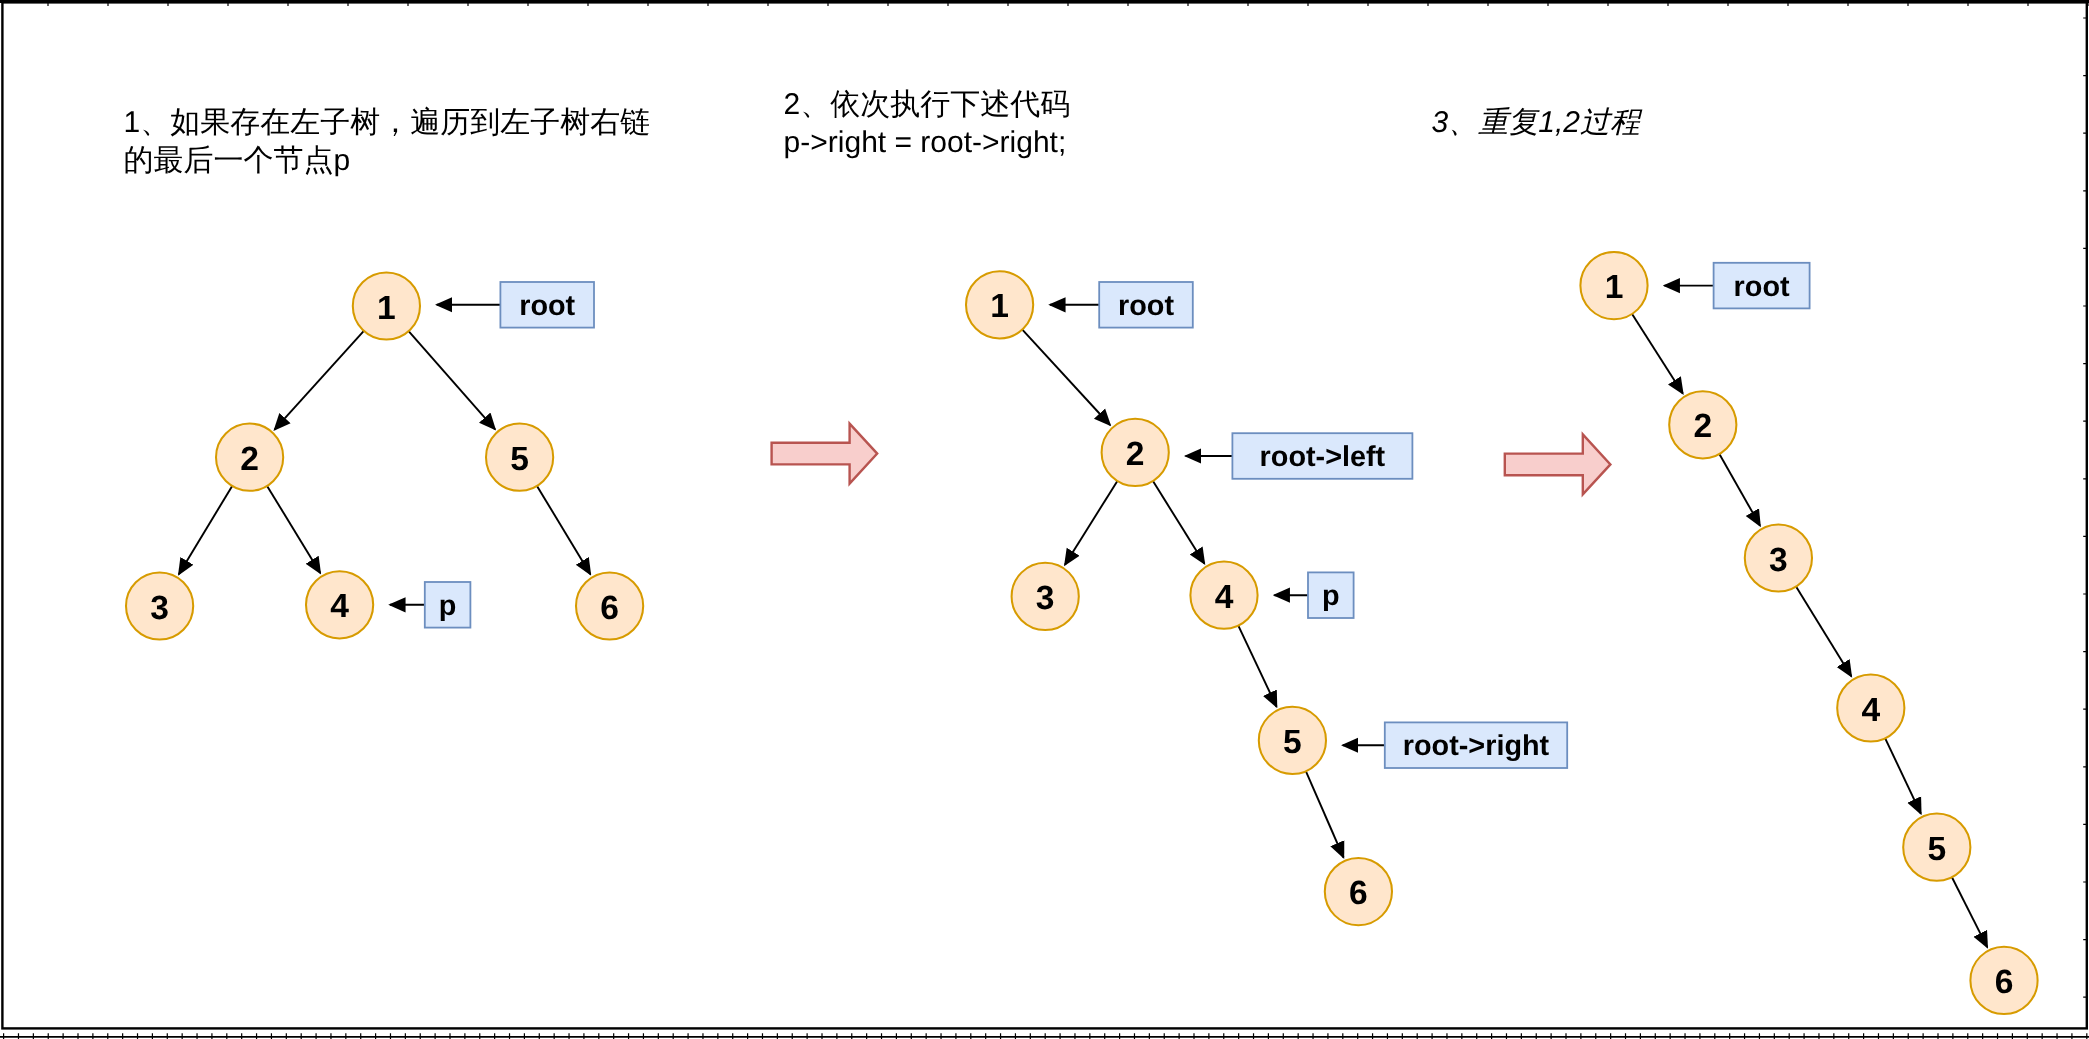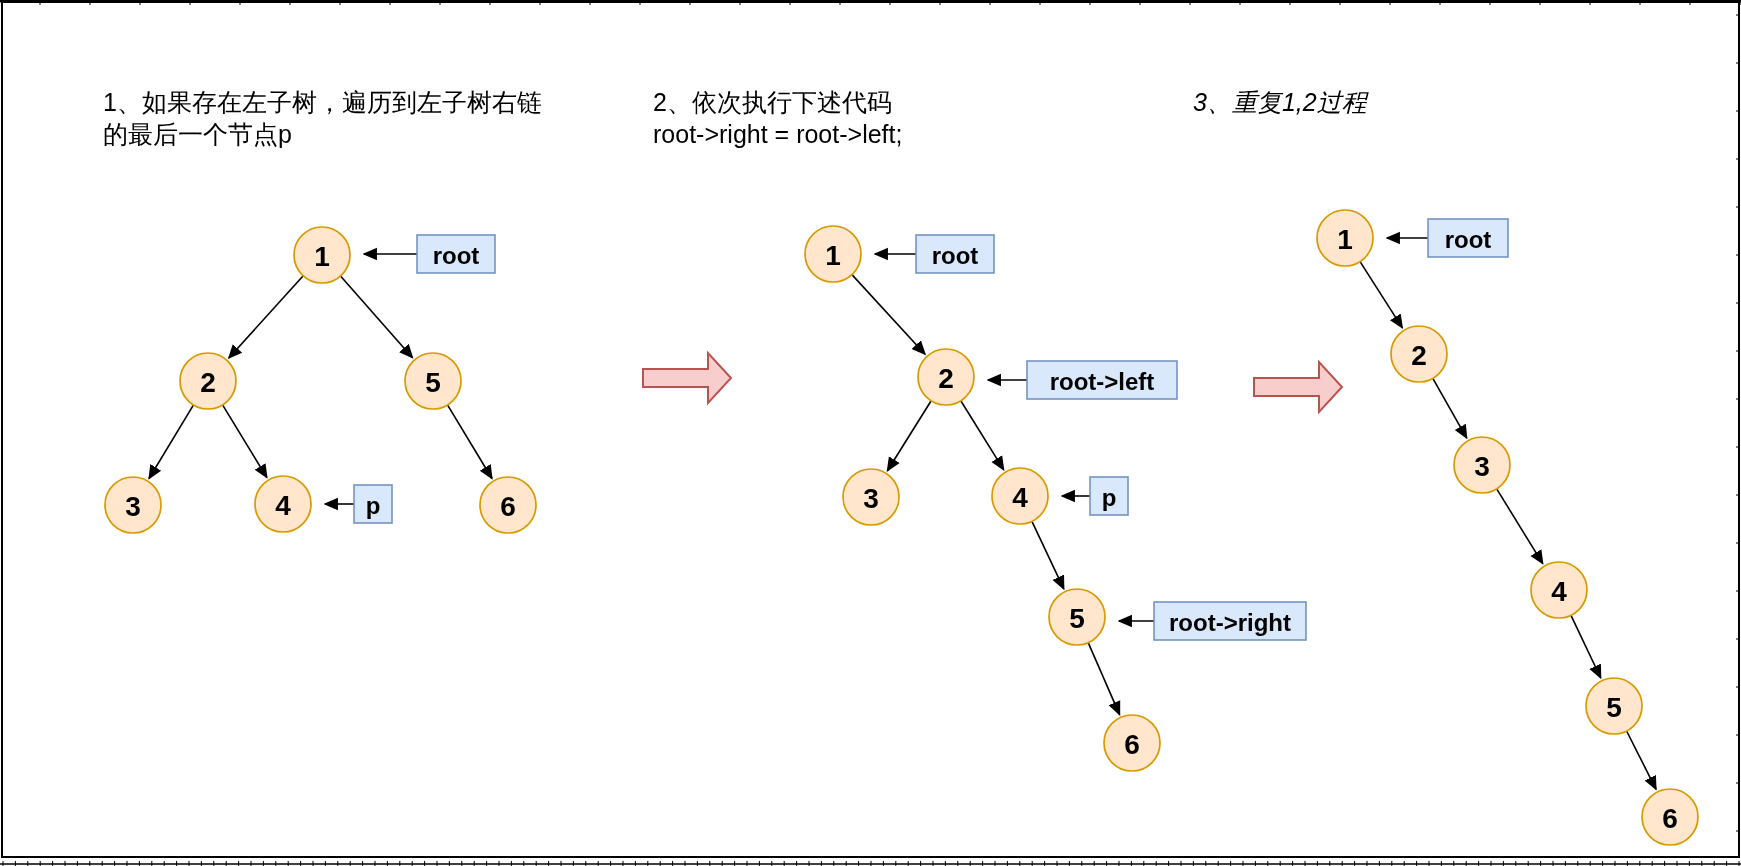--- a/index.html
+++ b/index.html
@@ -353,20 +353,20 @@
     </g>
     <polygon points="643,369 708,369 708,353 731,378 708,403 708,387 643,387" fill="#f8cecc" stroke="#b85450" stroke-width="2"></polygon>
     <polygon points="1254,378 1319,378 1319,362 1342,387 1319,412 1319,396 1254,396" fill="#f8cecc" stroke="#b85450" stroke-width="2"></polygon>
   </svg>
 
 <div class="note" style="left: 103px; top: 86px;">
   <div>1、如果存在左子树，遍历到左子树右链</div>
   <div>的最后一个节点p</div>
 </div>
 
-<div class="note" style="left: 653px; top: 86px;">
+<div class="note" style="left: 653px; top: 71px;">
   <div>2、依次执行下述代码</div>
-  <div>root-&gt;right = root-&gt;left;</div>
+  <div>p-&gt;right = root-&gt;right;</div>
 </div>
 
 <div class="note" style="left: 1193px; top: 86px; font-style: italic;">
   <div>3、重复1,2过程</div>
 </div>
 
 </body></html>

